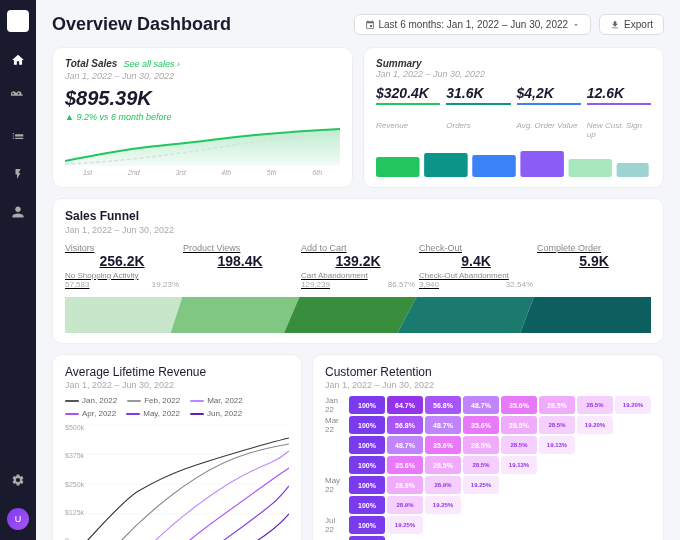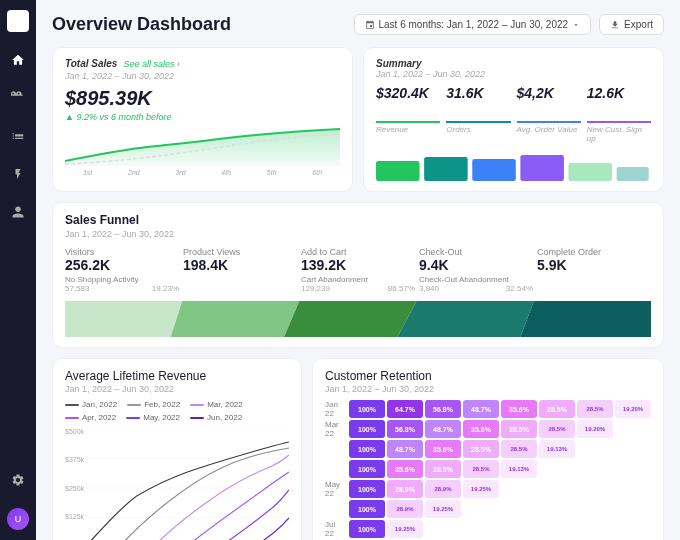--- a/index.html
+++ b/index.html
@@ -164,22 +164,22 @@
     }
     .summary-value {
       font-size: 14px;
       font-weight: 700;
       color: #1a1a2e;
     }
     .summary-label {
       font-size: 8px;
       color: #aaa;
       border-top: 2px solid;
-      padding-top: 2px;
-      margin-top: 20px;
+      padding-top: 16px;
+      margin-top: 2px;
     }
     .summary-label.green { border-color: #22c55e; }
     .summary-label.teal { border-color: #0d9488; }
     .summary-label.blue { border-color: #3b82f6; }
     .summary-label.purple { border-color: #8b5cf6; }
 
     
     .sparkline-area {
       height: 40px;
       margin-top: 4px;
@@ -203,33 +203,35 @@
     .funnel-date {
       font-size: 9px;
       color: #aaa;
       margin-bottom: 8px;
     }
     .funnel-metrics {
       display: grid;
       grid-template-columns: 1fr 1fr 1fr 1fr 1fr;
       gap: 4px;
       margin-bottom: 8px;
+      text-decoration: underline;
     }
     .funnel-metric {
       display: flex;
       flex-direction: column;
     }
     .funnel-metric-label {
       font-size: 9px;
       color: #888;
     }
     .funnel-metric-value {
       font-size: 14px;
       font-weight: 700;
       color: #1a1a2e;
+      text-align: center;
     }
     .funnel-metric-sub {
       font-size: 8px;
       color: #888;
       margin-top: 2px;
     }
     .funnel-metric-sub span {
       color: #aaa;
       font-size: 8px;
     }

